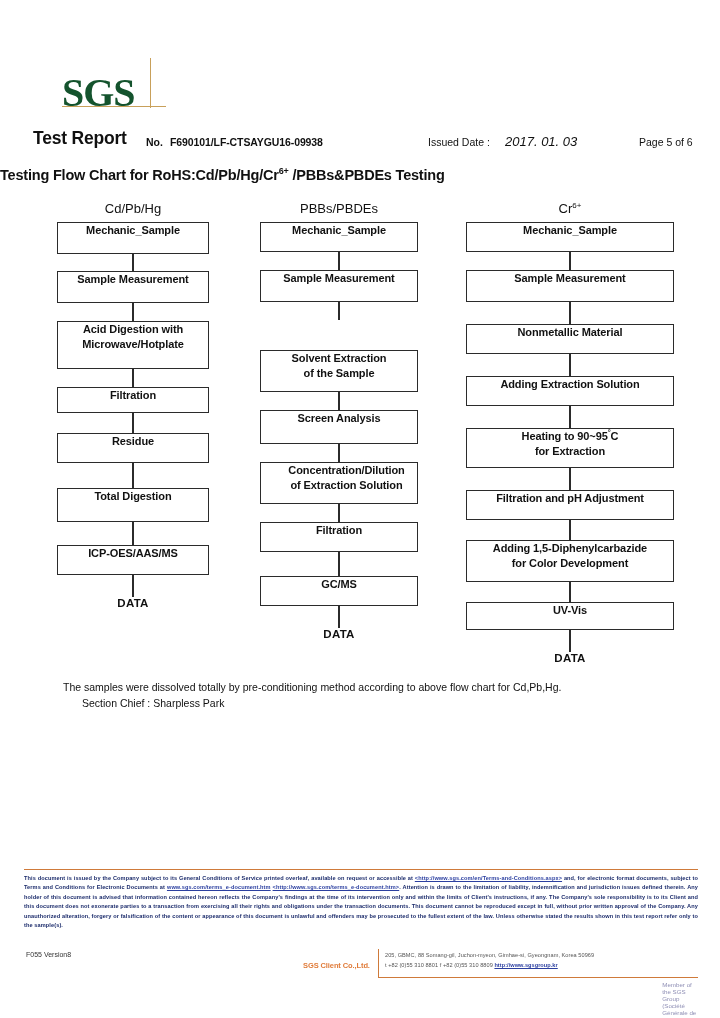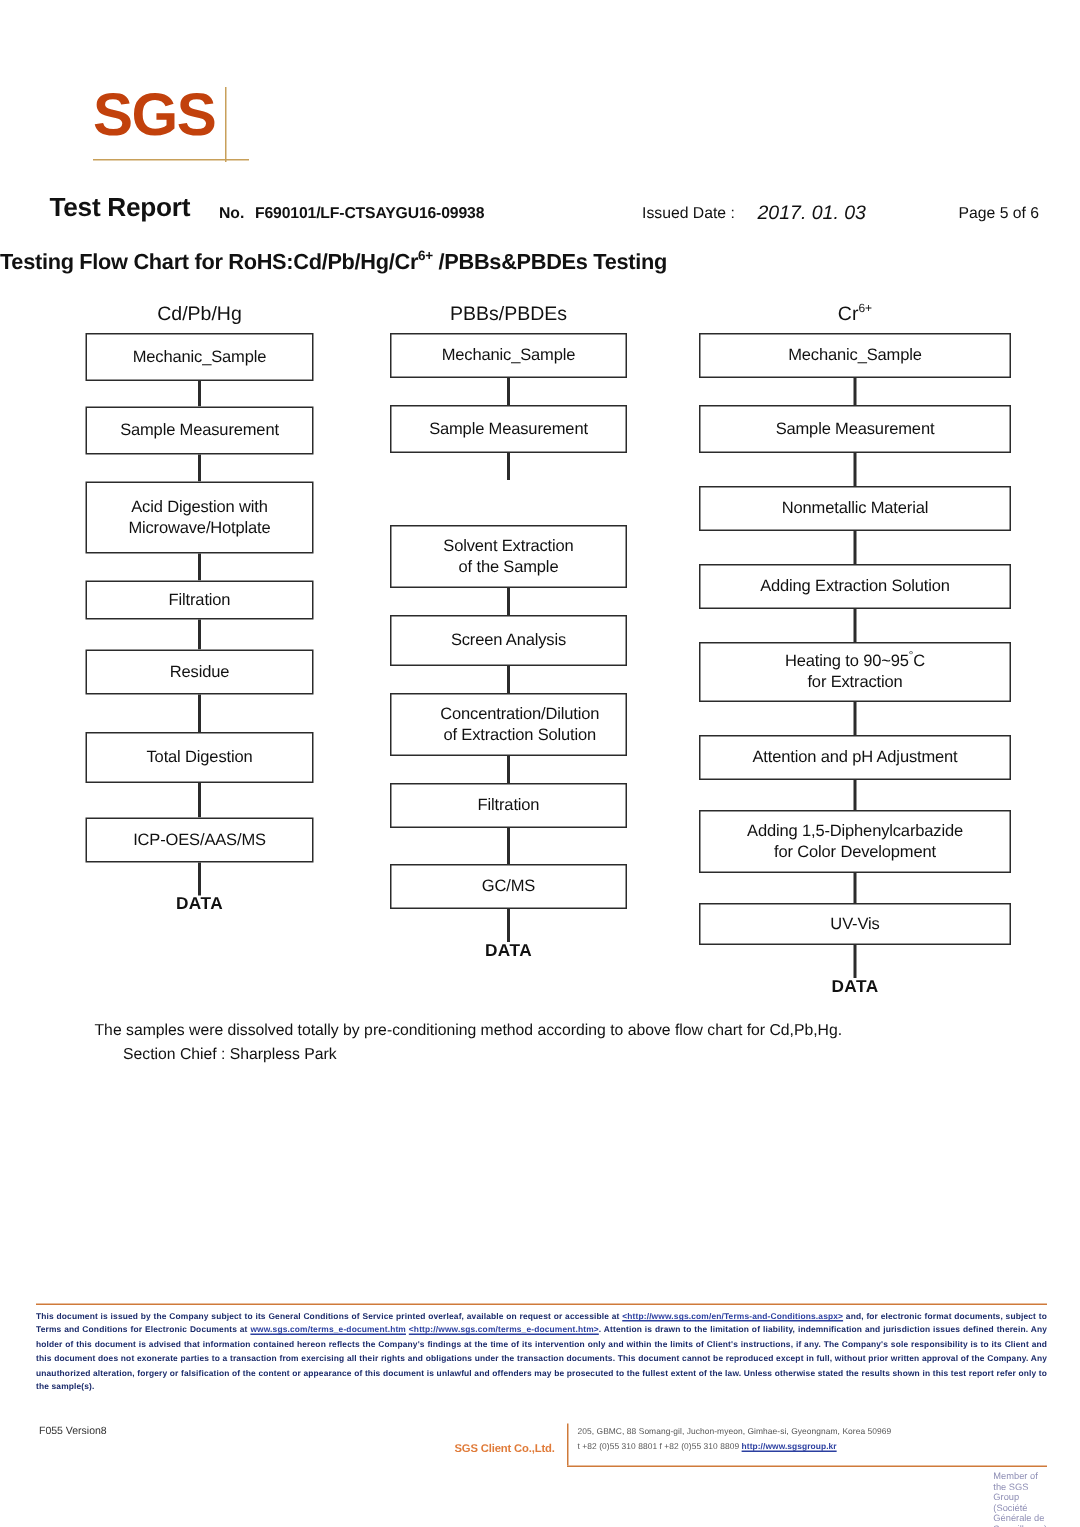--- a/index.html
+++ b/index.html
@@ -24,29 +24,29 @@
 
   
   .logo-block {
     position: absolute;
     left: 62px;
     top: 56px;
     width: 108px;
     height: 52px;
   }
   .logo-text {
-    font-family: Liberation Sans, sans-serif;
+    font-family: Liberation Serif, serif;
     font-weight: bold;
     font-size: 40px;
     letter-spacing: -1px;
-    color: #c2410c;
+    color: #14532d;
     line-height: 42px;
     position: absolute;
     left: 0;
-    top: 0;
+    top: 16px;
   }
   .logo-vrule {
     position: absolute;
     left: 88px;
     top: 2px;
     width: 1px;
     height: 50px;
     background: #c8a05a;
   }
   .logo-hrule {
@@ -150,25 +150,24 @@
   .col2 { left: 260px; width: 158px; }
   .col3 { left: 466px; width: 208px; }
 
   .flow { position: relative; }
 
   .node {
     border: 1.6px solid #2b2b2b;
     background: #fff;
     text-align: center;
     font-size: 11px;
-    font-weight: normal;
+    font-weight: bold;
     color: #111;
     box-sizing: border-box;
     display: flex;
-    align-items: center;
     justify-content: center;
     line-height: 14.5px;
     letter-spacing: -0.1px;
   }
   .node sup {
     font-size: 7.5px;
     vertical-align: super;
     line-height: 0;
   }
   .connector {
@@ -405,21 +404,21 @@
         <div class="connector" style="height: 22px;"></div>
         <div class="node" style="height: 30px;">
           <div>Adding Extraction Solution</div>
         </div>
         <div class="connector" style="height: 22px;"></div>
         <div class="node" style="height: 40px;">
           <div>Heating to 90~95<sup>°</sup>C<br>for Extraction</div>
         </div>
         <div class="connector" style="height: 22px;"></div>
         <div class="node" style="height: 30px;">
-          <div>Attention and pH Adjustment</div>
+          <div>Filtration and pH Adjustment</div>
         </div>
         <div class="connector" style="height: 20px;"></div>
         <div class="node" style="height: 42px;">
           <div>Adding 1,5-Diphenylcarbazide<br>for Color Development</div>
         </div>
         <div class="connector" style="height: 20px;"></div>
         <div class="node" style="height: 28px;">
           <div>UV-Vis</div>
         </div>
         <div class="connector" style="height: 22px;"></div>

